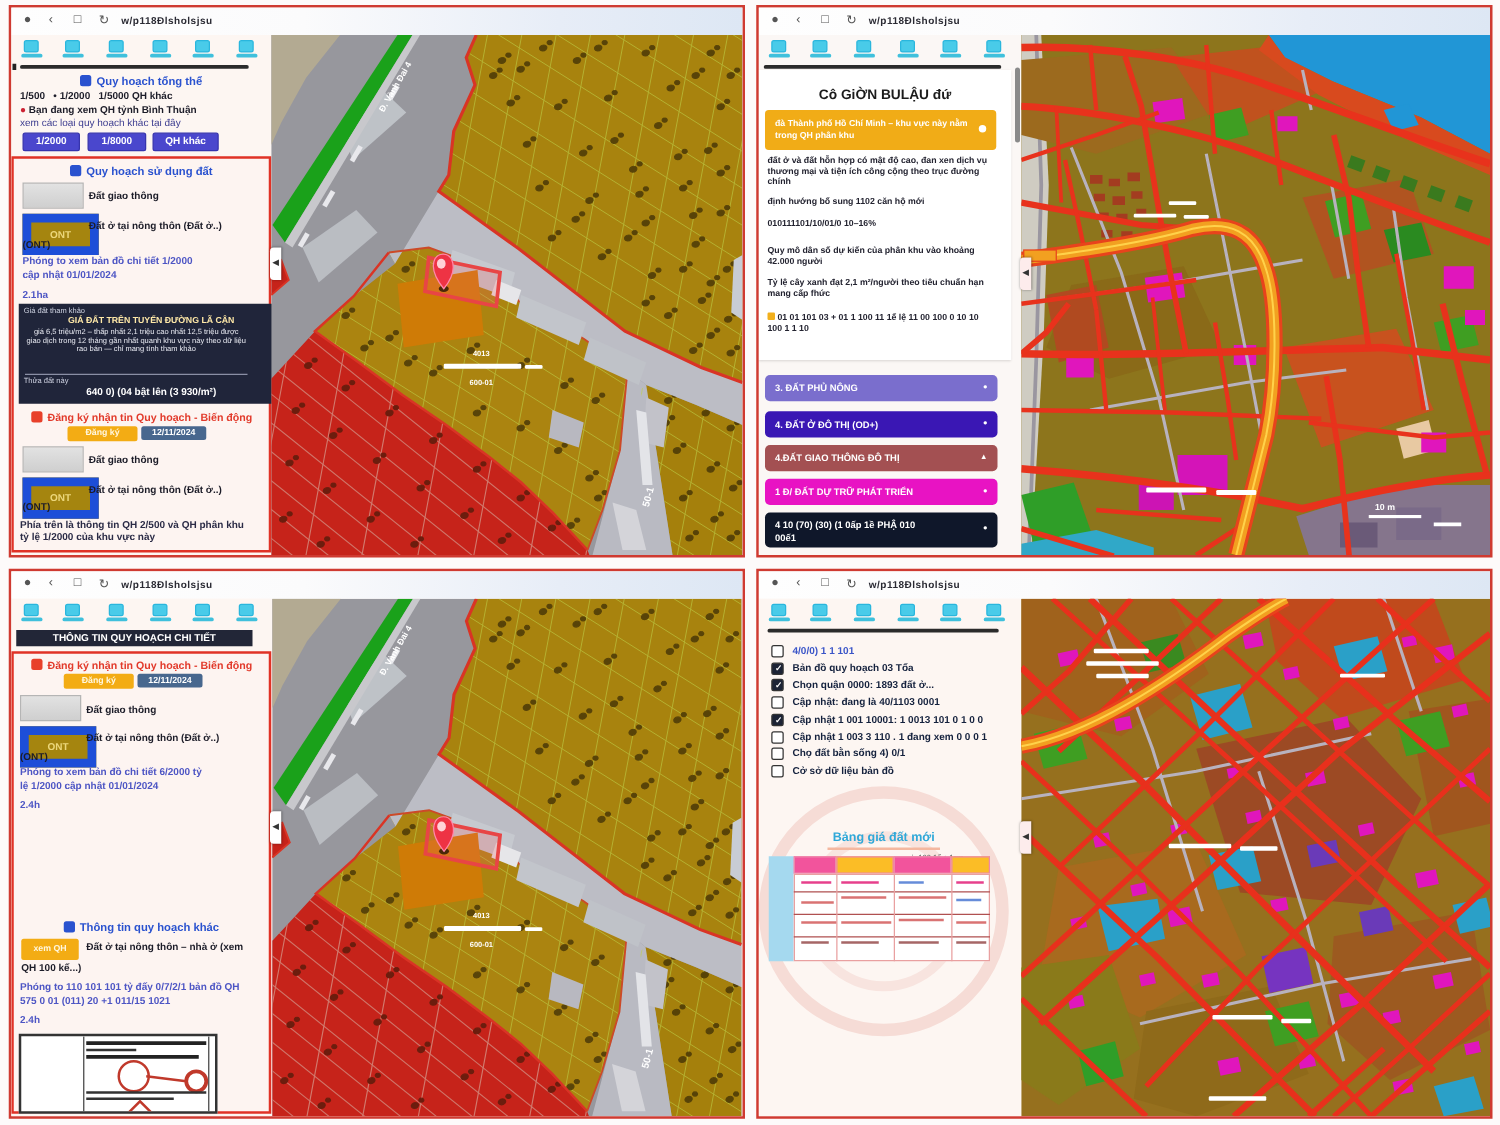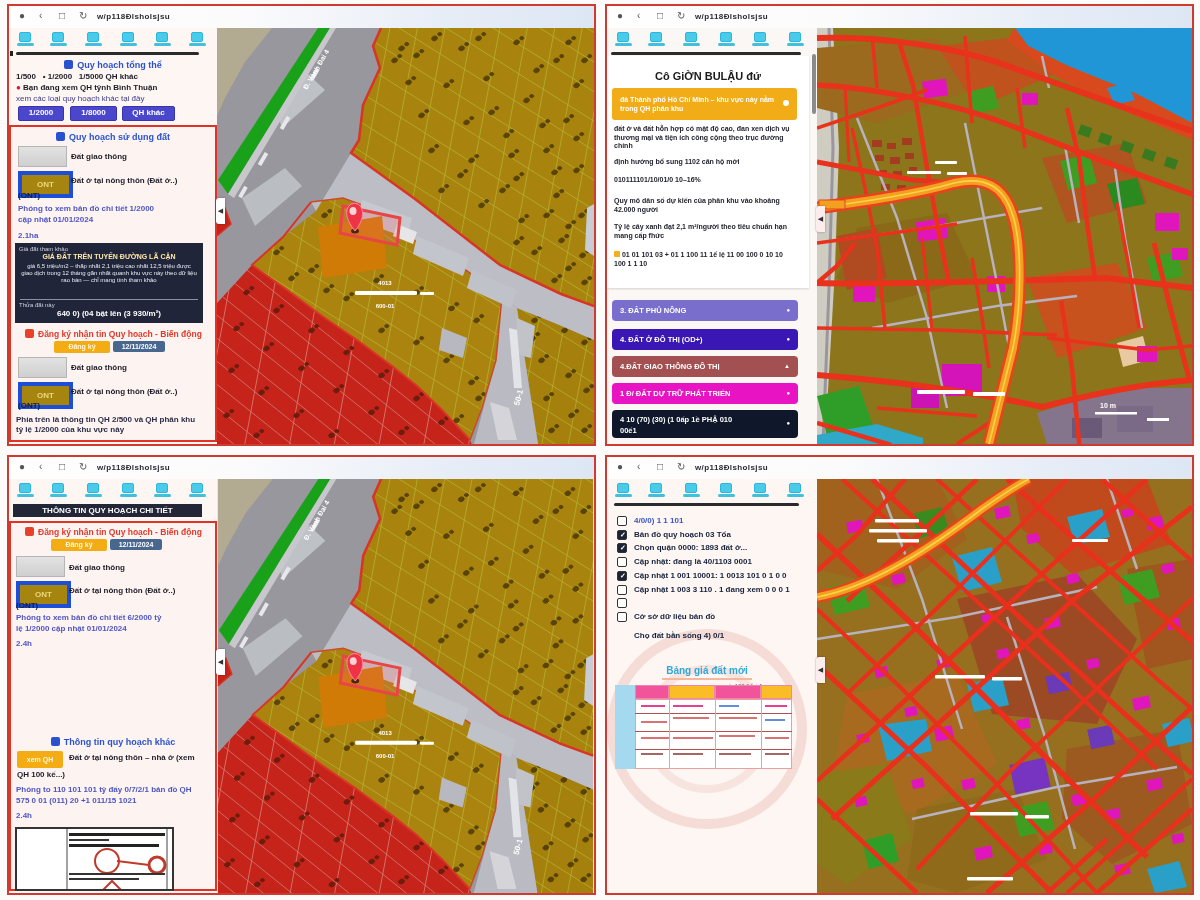--- a/index.html
+++ b/index.html
@@ -8,23 +8,23 @@
 .chrome{position:absolute;left:0;top:0;right:0;height:22px;background:linear-gradient(90deg,#fefefe 0%,#fbfbfc 40%,#e7edf7 75%,#dde7f4 100%);}
 .chrome .ic{position:absolute;top:4px;color:#555;font-size:10px;}
 .url{position:absolute;top:6px;font-size:8px;color:#2a2a33;letter-spacing:.4px;font-weight:bold;}
 .sidebar{position:absolute;left:0;top:22px;width:208px;bottom:0;background:#fdf6f2;}
 .iconrow .cyic{position:absolute;width:10px;height:8px;background:#49cbe9;border:1px solid #2ab6dd;border-radius:2px;}
 .iconrow .unders{position:absolute;width:17px;height:3px;background:#3fc0dc;border-radius:2px;}
 .divbar{position:absolute;height:3px;background:#2b2b2b;border-radius:2px;}
 .bluehead{color:#2a52cf;font-weight:bold;font-size:9px;}
 .blueic{display:inline-block;width:9px;height:9px;background:#2a52cf;border-radius:2px;vertical-align:-1px;margin-right:4px;}
 .swgray{position:absolute;width:47px;height:19px;background:linear-gradient(#e2e2e2,#cfcfcf);border:1px solid #b5b5b5;}
-.swolive{position:absolute;width:47px;height:19px;background:#a5850f;border:4px solid #1d4ed8;color:#ecd77b;font-weight:bold;font-size:8px;text-align:center;line-height:19px;}
+.swolive{position:absolute;width:47px;height:19px;background:#a5850f;border:7px solid #1d4ed8;color:#ecd77b;font-weight:bold;font-size:8px;text-align:center;line-height:19px;}
 .btnind{position:absolute;height:13px;background:#4a47cd;border:1px solid #3734ad;border-radius:2px;color:#fff;font-weight:bold;font-size:8px;text-align:center;line-height:12px;}
-.navybox{position:absolute;background:#20253a;color:#fff;}
+.navybox{position:absolute;background:#20253a;color:#fff;padding-left:24px;}
 .redhead{color:#e23a2b;font-weight:bold;font-size:8.5px;}
 .redic{display:inline-block;width:9px;height:9px;background:#e8402a;border-radius:2px;vertical-align:-1px;margin-right:4px;}
 .btnorange{position:absolute;height:12px;background:#f3ac14;border-radius:2px;color:#fff7df;font-weight:bold;font-size:7px;text-align:center;}
 .btnslate{position:absolute;height:11px;background:#48678e;border-radius:2px;color:#fff;font-weight:bold;font-size:7px;text-align:center;}
 .blueln{color:#4d55c4;font-size:8px;font-weight:bold;}
 .tsm{font-size:8px;color:#1c1c28;}
 .legbar{position:absolute;left:5px;width:186px;border-radius:4px;color:#fff;font-weight:bold;font-size:7.5px;line-height:21px;padding-left:8px;box-sizing:border-box;}
 .legbar .chev{position:absolute;right:8px;top:0;font-size:6px;}
 .map{position:absolute;top:22px;right:0;bottom:0;}
 .ctab{position:absolute;width:9px;height:26px;background:#fff;border-radius:3px 0 0 3px;box-shadow:0 0 2px rgba(0,0,0,.4);font-size:7px;color:#333;text-align:center;line-height:26px;}
@@ -427,21 +427,21 @@
         <div style="position:absolute;left:13px;top:65.4px;color:#fff;font-size:7px;font-weight:bold;">✓</div>
         <div style="position:absolute;left:27px;top:64.4px;font-size:8px;font-weight:bold;color:#14213d;">Chọn quận 0000: 1893 đất ở...</div>
         <div style="position:absolute;left:10px;top:78.10000000000001px;width:10px;height:10px;border:1.5px solid #333;border-radius:2px;box-sizing:border-box;background:#fff;"></div>
         <div style="position:absolute;left:27px;top:78.10000000000001px;font-size:8px;font-weight:bold;color:#14213d;">Cập nhật: đang là 40/1103 0001</div>
         <div style="position:absolute;left:10px;top:91.80000000000001px;width:10px;height:10px;border:1.5px solid #333;border-radius:2px;box-sizing:border-box;background:#1c2335;"></div>
         <div style="position:absolute;left:13px;top:92.80000000000001px;color:#fff;font-size:7px;font-weight:bold;">✓</div>
         <div style="position:absolute;left:27px;top:91.80000000000001px;font-size:8px;font-weight:bold;color:#14213d;">Cập nhật 1 001 10001: 1 0013 101 0 1 0 0</div>
         <div style="position:absolute;left:10px;top:105.50000000000001px;width:10px;height:10px;border:1.5px solid #333;border-radius:2px;box-sizing:border-box;background:#fff;"></div>
         <div style="position:absolute;left:27px;top:105.50000000000001px;font-size:8px;font-weight:bold;color:#14213d;">Cập nhật 1 003 3 110 . 1 đang xem 0 0 0 1</div>
         <div style="position:absolute;left:10px;top:119.20000000000002px;width:10px;height:10px;border:1.5px solid #333;border-radius:2px;box-sizing:border-box;background:#fff;"></div>
-        <div style="position:absolute;left:27px;top:119.20000000000002px;font-size:8px;font-weight:bold;color:#14213d;margin-top:33px;">Chọ đất bằn sống 4) 0/1</div>
+        <div style="position:absolute;left:27px;top:119.20000000000002px;font-size:8px;font-weight:bold;color:#14213d;">Chọ đất bằn sống 4) 0/1</div>
         <div style="position:absolute;left:10px;top:132.9px;width:10px;height:10px;border:1.5px solid #333;border-radius:2px;box-sizing:border-box;background:#fff;"></div>
         <div style="position:absolute;left:27px;top:132.9px;font-size:8px;font-weight:bold;color:#14213d;">Cở sở dữ liệu bản đồ</div>
       </div>
 
     <div style="position:absolute;left:0;top:186px;width:200px;text-align:center;color:#2fa8d8;font-weight:bold;font-size:10px;">Bảng giá đất mới</div>
     <div style="position:absolute;left:55px;top:199px;width:90px;height:2px;background:#f4b8a0;"></div>
 
     <div style="position:absolute;left:120px;top:203px;font-size:6px;color:#555;">⋮ 100 1ể ↕ 1cm</div>
 
     <div id="brtable">

